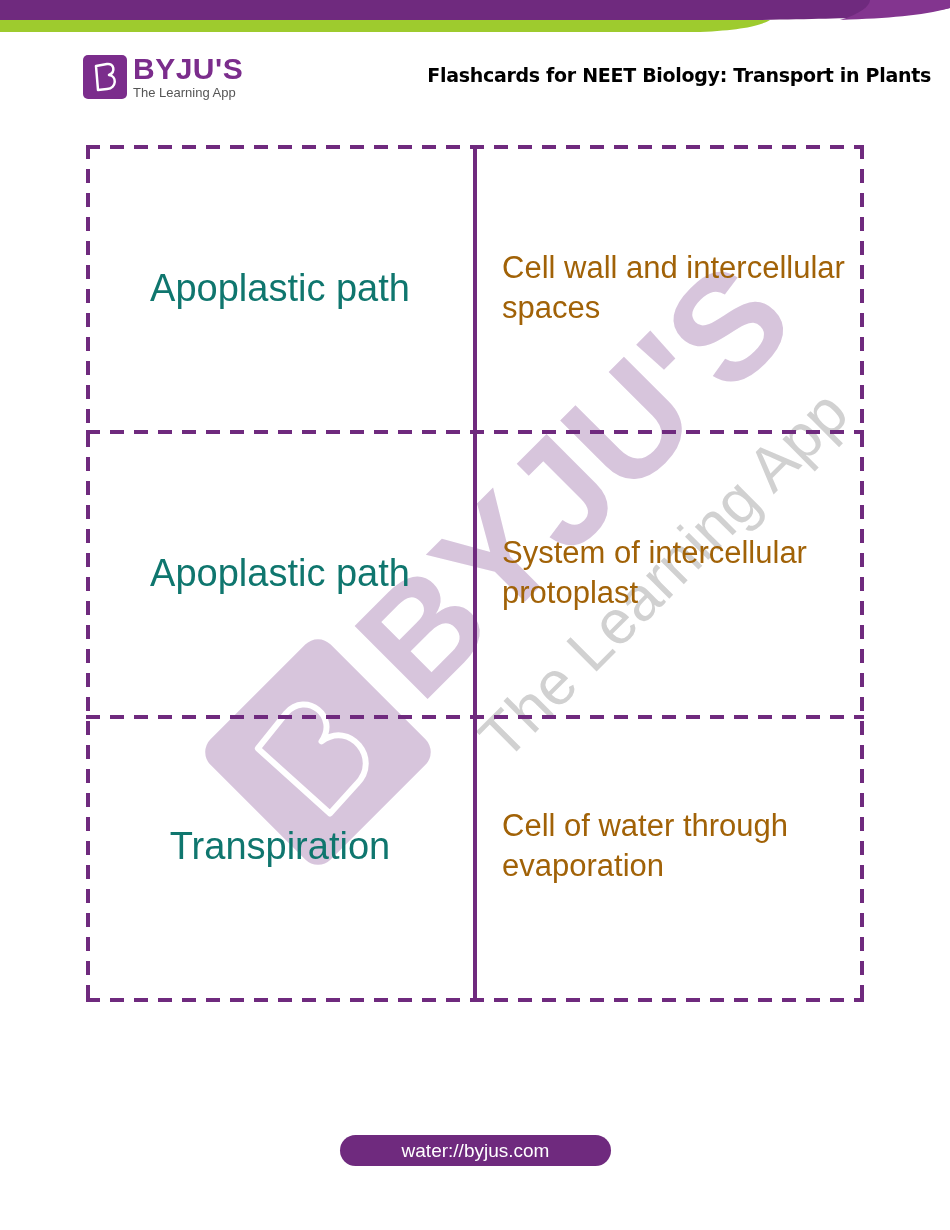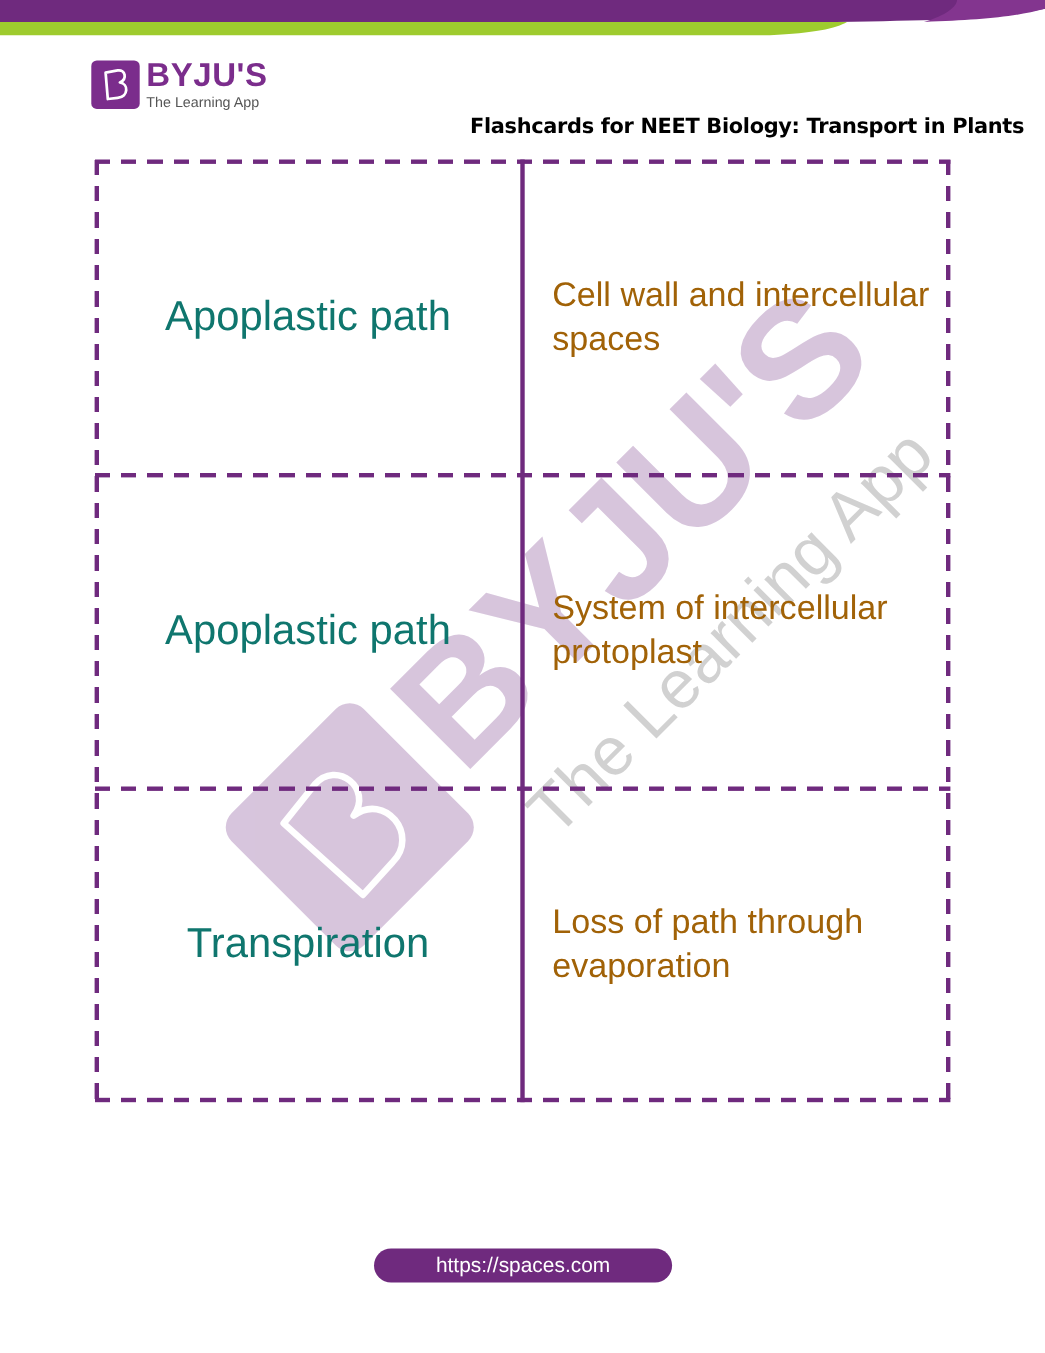--- a/index.html
+++ b/index.html
@@ -15,21 +15,21 @@
   }
   .logo-word {
     position: absolute; left: 50px; top: -3px; font-family: "Liberation Sans", sans-serif;
     font-weight: bold; font-size: 30px; color: #7b2d8c; letter-spacing: 0.5px;
   }
   .logo-tag {
     position: absolute; left: 50px; top: 30px; font-size: 13px; color: #555; white-space: nowrap;
   }
   .doc-title {
     position: absolute; right: 19px; top: 64px; font-family: "DejaVu Sans", sans-serif;
-    font-weight: bold; font-size: 19px; color: #000; white-space: nowrap; letter-spacing: -0.3px; margin-top: 40px;
+    font-weight: bold; font-size: 19px; color: #000; white-space: nowrap; letter-spacing: -0.3px;
   }
   .watermark { position: absolute; left: 0; top: 0; width: 950px; height: 1230px; pointer-events: none; }
   .cards { position: absolute; left: 86px; top: 145px; width: 778px; height: 857px; }
   .hline { position: absolute; height: 4px; left: 0; width: 778px;
     background-image: repeating-linear-gradient(to right, #6f2a7e 0 14px, transparent 14px 24px); }
   .vline { position: absolute; width: 4px; top: 0; height: 857px;
     background-image: repeating-linear-gradient(to bottom, #6f2a7e 0 14px, transparent 14px 24px); }
   .vsolid { position: absolute; width: 4px; top: 0; height: 857px; left: 387px; background: #6f2a7e; }
   .row { position: absolute; left: 0; width: 778px; height: 286px; }
   .term {
@@ -87,19 +87,19 @@
   <div class="vsolid"></div>
 
   <div class="row" style="top:0">
     <div class="term">Apoplastic path</div>
     <div class="def">Cell wall and intercellular spaces</div>
   </div>
   <div class="row" style="top:285px">
     <div class="term">Apoplastic path</div>
     <div class="def">System of intercellular protoplast</div>
   </div>
-  <div class="row" style="top:570px">
+  <div class="row" style="top:558px">
     <div class="term">Transpiration</div>
-    <div class="def">Loss of path through evaporation</div>
+    <div class="def">Cell of water through evaporation</div>
   </div>
 </div>
 
-<div class="footer-pill">https://spaces.com</div>
+<div class="footer-pill">water://byjus.com</div>
 
 </body></html>

